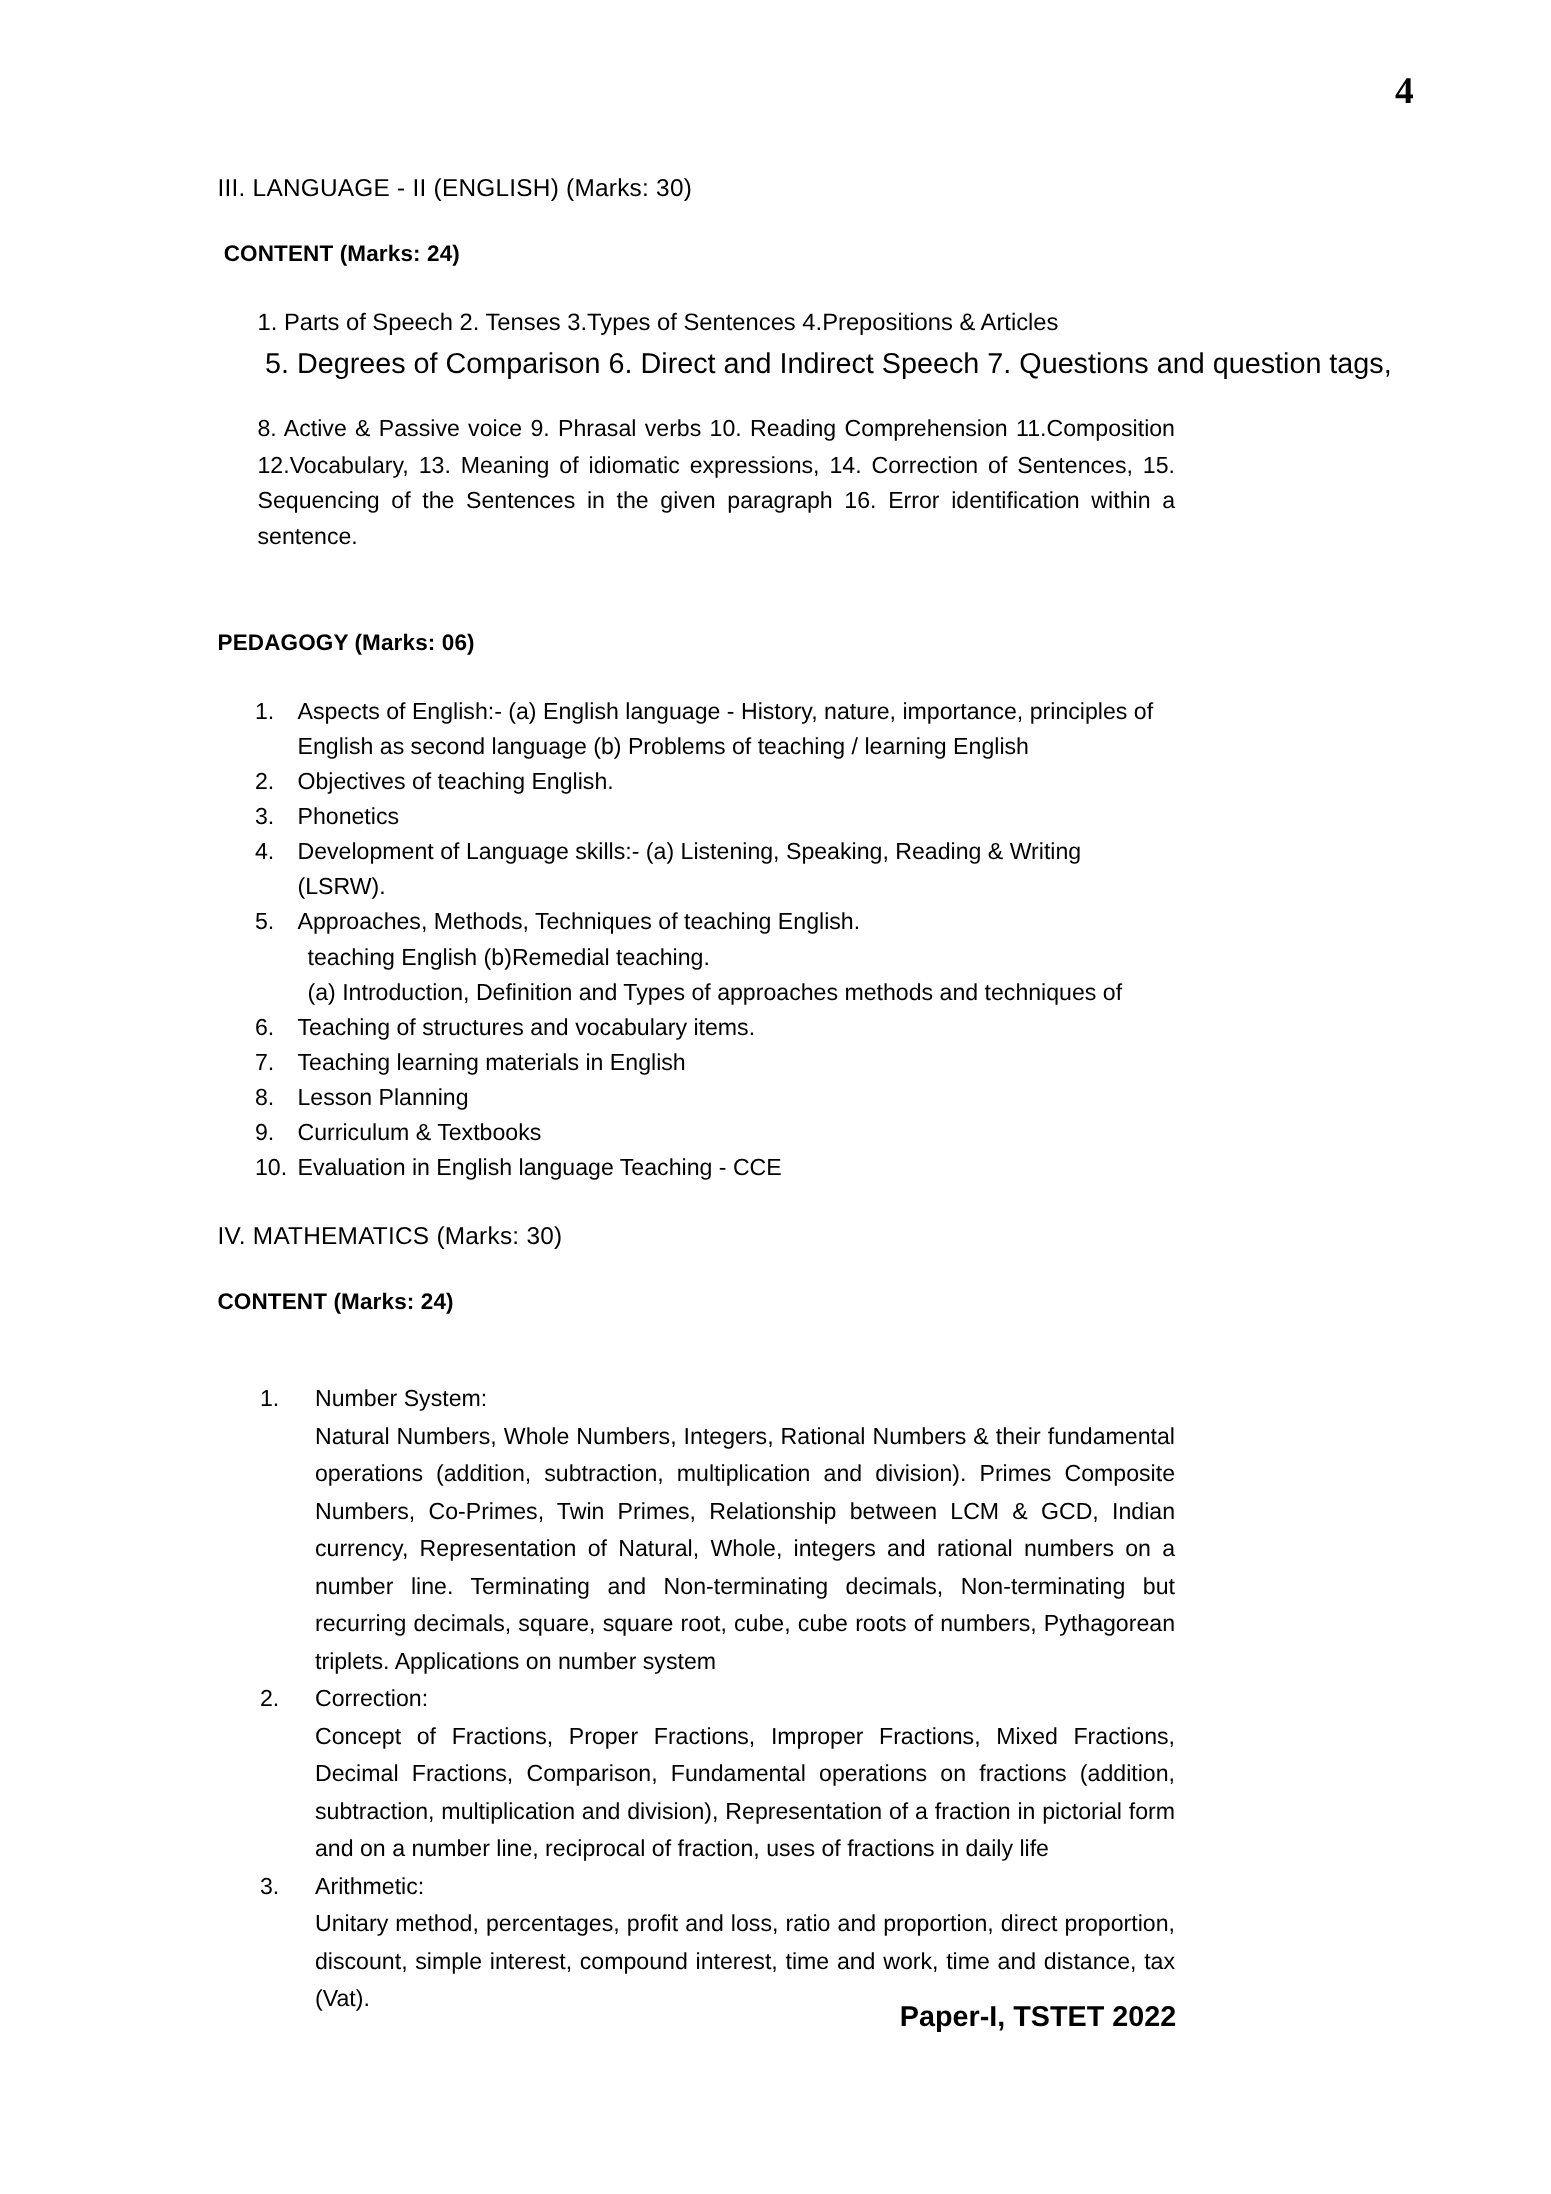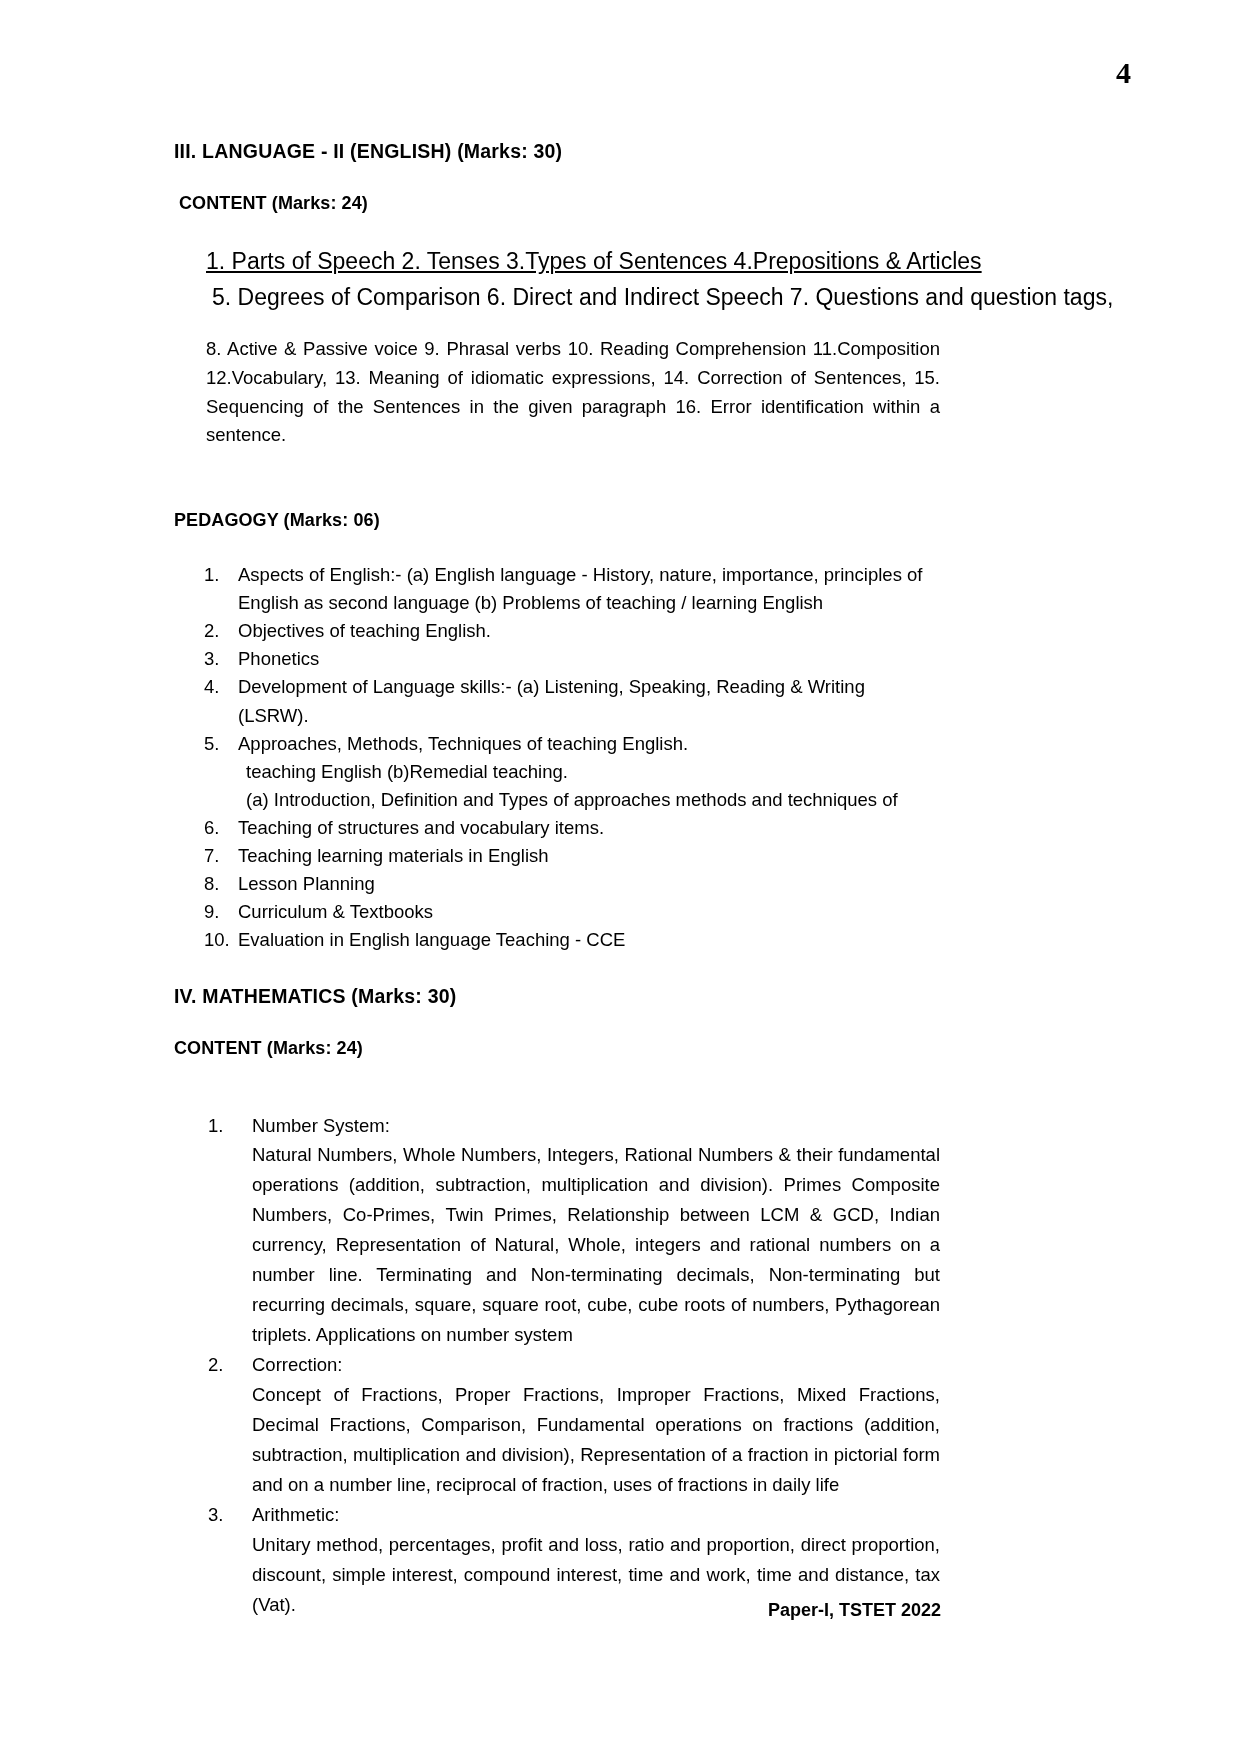--- a/index.html
+++ b/index.html
@@ -29,21 +29,21 @@
     line-height: 1;
   }
   .content-area {
     position: absolute;
     left: 174px;
     top: 140px;
     width: 766px;
   }
   h1.section-heading {
     font-size: 19.5px;
-    font-weight: bold;
+    font-weight: normal;
     margin: 0 0 0 0;
     letter-spacing: 0.2px;
   }
   h2.sub-heading {
     font-size: 18px;
     font-weight: bold;
     margin: 0;
     letter-spacing: 0.1px;
   }
   .spacer-lg { height: 40px; }
@@ -60,25 +60,24 @@
   }
   .content-block {
     margin-left: 32px;
     width: 734px;
   }
   .content-block .para-justify {
     text-indent: 0;
     margin-top: 20px;
   }
   .first-line {
-    font-size: 23px;
+    font-size: 19px;
     line-height: 1.55;
     margin: 0;
     white-space: nowrap;
-    text-decoration: underline;
   }
   .second-line {
     font-size: 23px;
     line-height: 1.55;
     margin: 0;
     padding-left: 6px;
     white-space: nowrap;
   }
 
   
@@ -147,21 +146,21 @@
   }
   .footer {
     position: absolute;
     left: 0;
     top: 1600px;
     width: 100%;
   }
   .footer-inner {
     text-align: right;
     padding-right: 300px;
-    font-size: 18px;
+    font-size: 23px;
     font-weight: bold;
   }
 </style>
 </head>
 <body>
 
 <div class="page">
 
   <div class="page-number">4</div>
 

